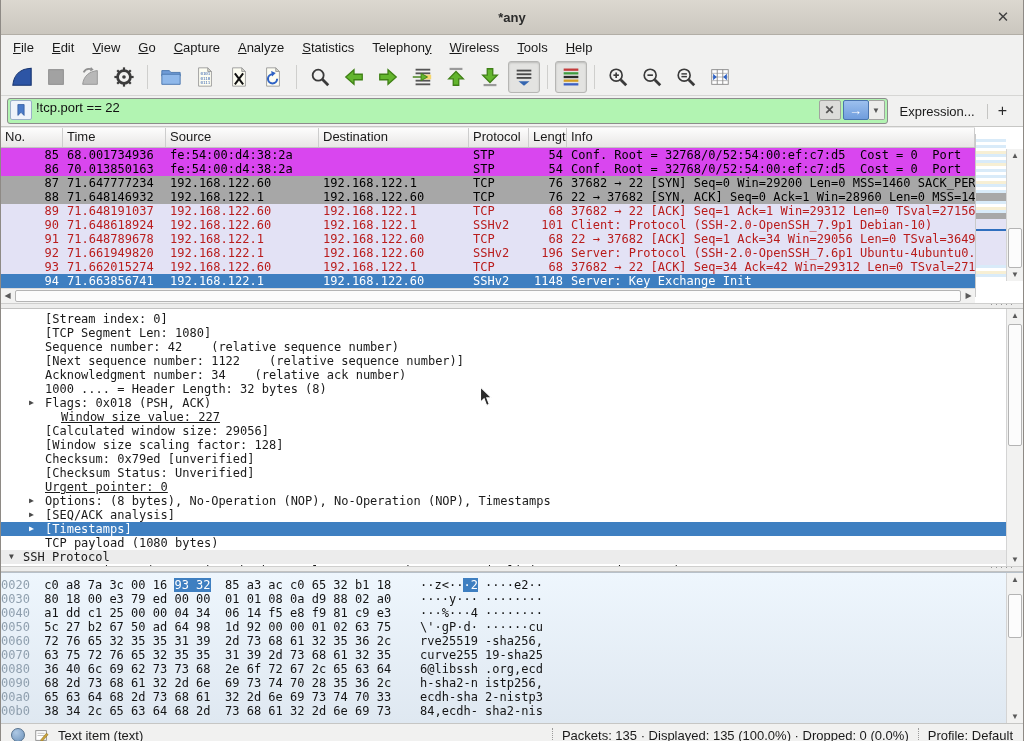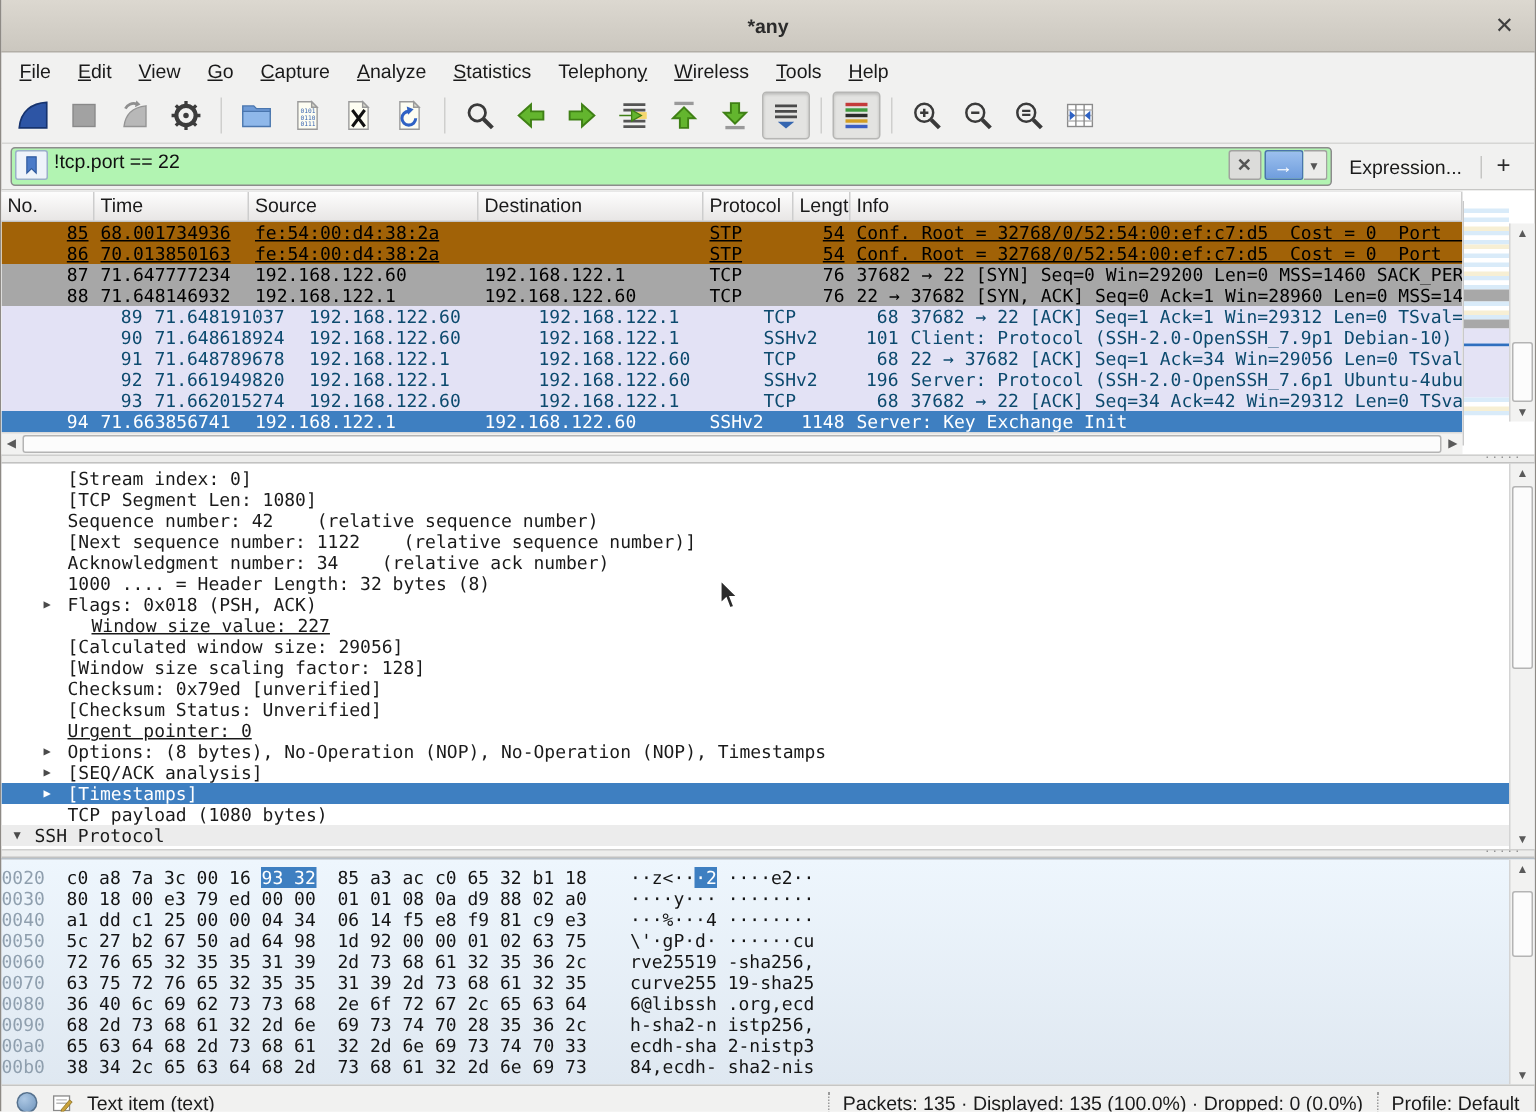--- a/index.html
+++ b/index.html
@@ -49,23 +49,23 @@
   
   .packet-list{flex:0 0 176px;display:flex;background:#fff;min-height:0;align-items:center;}
   .pl-main{flex:1;display:flex;flex-direction:column;min-width:0;}
   .pl-header{flex:0 0 19px;display:grid;grid-template-columns:62px 103px 153px 150px 60px 38px 1fr;
     background:linear-gradient(#fdfdfd,#e8e6e5);border-bottom:1px solid #c2c2c2;border-top:1px solid #e8e8e8;}
   .pl-header .col{border-right:1px solid #cdcdcd;padding:1px 4px;white-space:nowrap;overflow:hidden;font-size:13px;}
   .pl-rows{flex:1;font-family:"DejaVu Sans Mono",monospace;font-size:12px;overflow:hidden;background:#fff;}
   .pl-row{display:grid;grid-template-columns:62px 103px 153px 150px 60px 38px 1fr;height:14px;line-height:14px;}
   .pl-row .cell{padding:0 4px;overflow:hidden;white-space:pre;}
   .pl-row .c-no,.pl-row .c-len{text-align:right;}
-  .r-white{background:#a16207;color:#000;text-decoration:underline;}
+  .r-white{background:#d946ef;color:#000;}
   .r-gray{background:#a7a7a7;color:#000;}
-  .r-lav{background:#e3e2f5;color:#0c4a6e;padding-left:36px;}
+  .r-lav{background:#e3e2f5;color:#b91c1c;}
   .r-sel{background:#3e7fc1;color:#fff;}
   .pl-hscroll{flex:0 0 14px;margin-top:auto;background:#f2f2f1;border-top:1px solid #dadada;display:flex;align-items:center;}
   .sb-arrow{width:13px;display:flex;align-items:center;justify-content:center;color:#5a5a5a;font-size:8px;line-height:1;}
   .hthumb{flex:1;height:10px;background:#fcfcfc;border:1px solid #b4b4b4;border-radius:2px;margin:0 1px;}
   .pl-minimap{flex:0 0 30px;border-left:1px solid #c9c9c9;display:flex;flex-direction:column;background:#fff;overflow:hidden;}
   .pl-minimap div{width:100%;}
   .vscroll{flex:0 0 16px;background:#f2f2f1;border-left:1px solid #d4d4d4;display:flex;flex-direction:column;align-items:center;}
   .vthumb{width:12px;background:#fcfcfc;border:1px solid #b4b4b4;border-radius:2px;}
 
   

